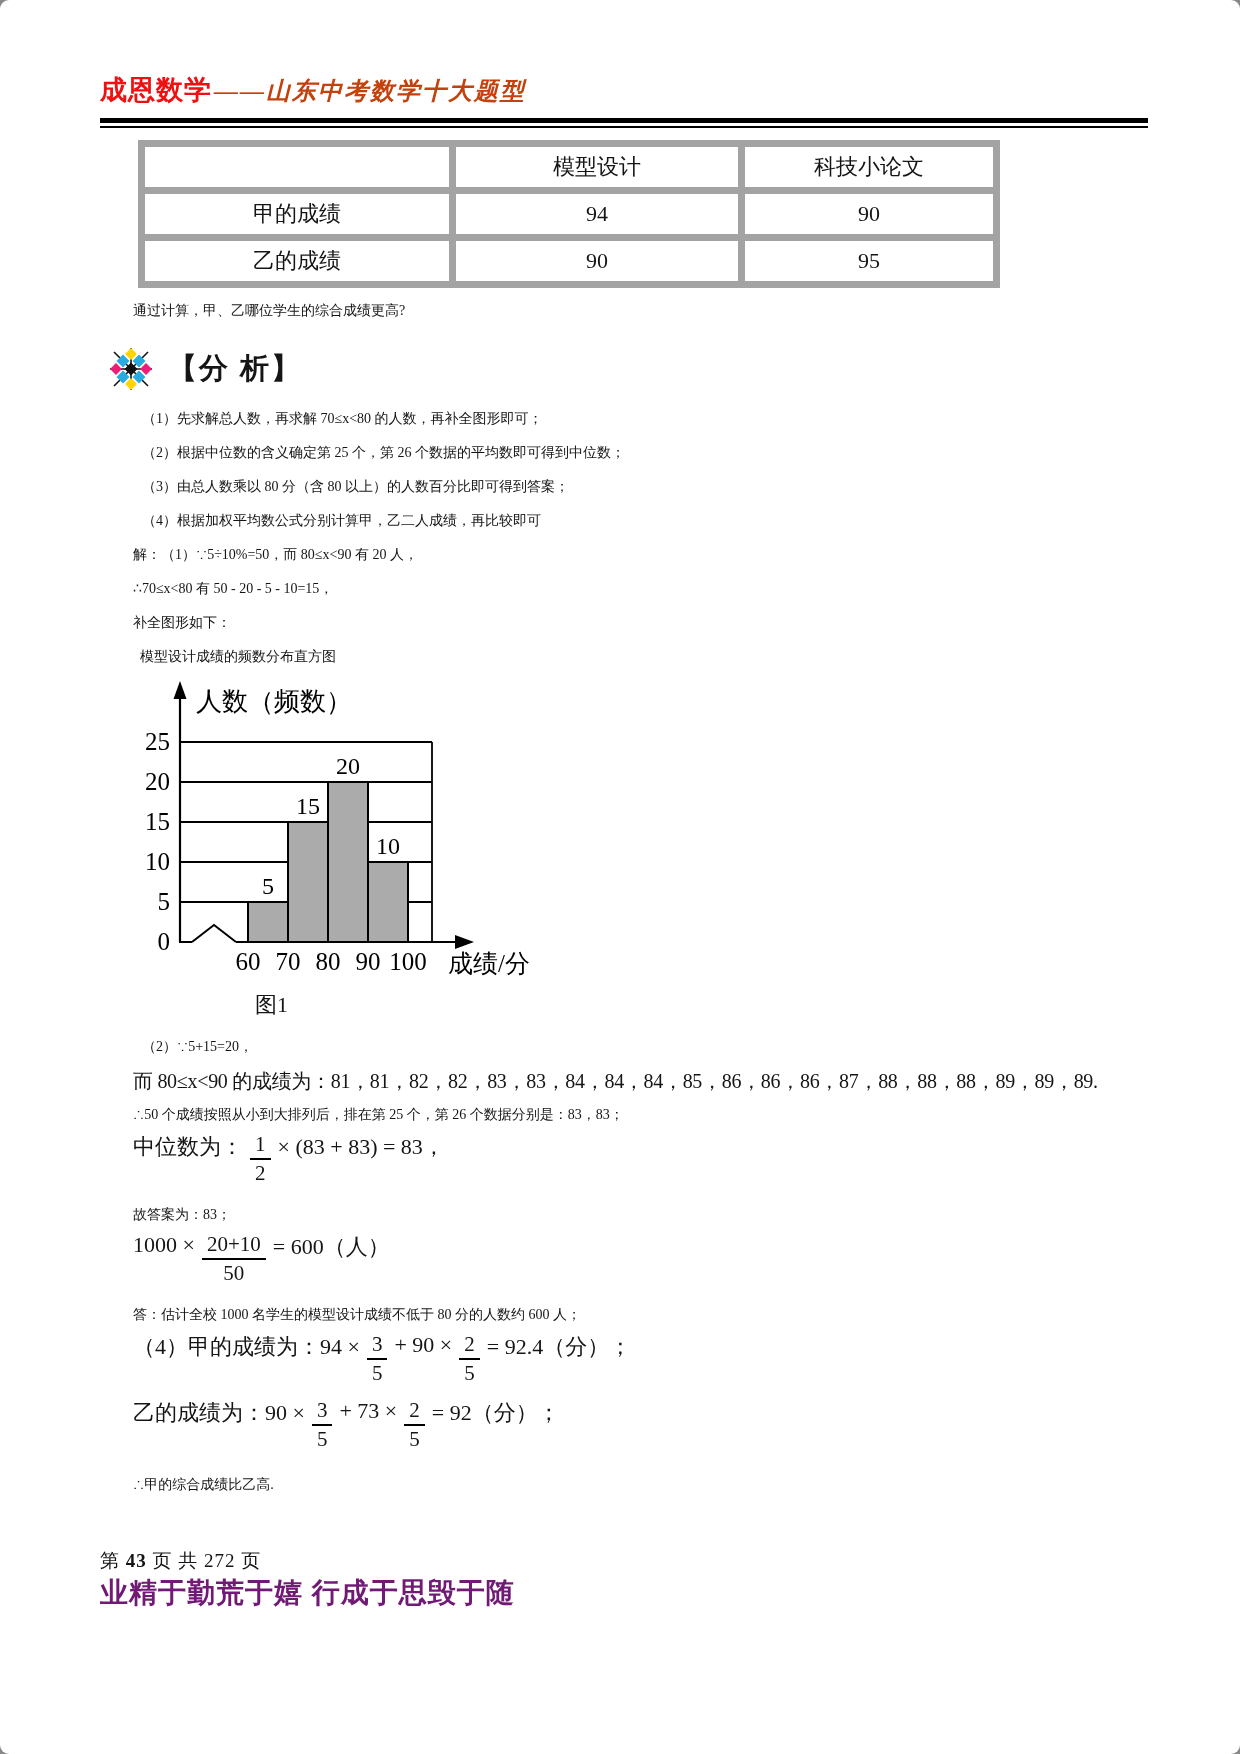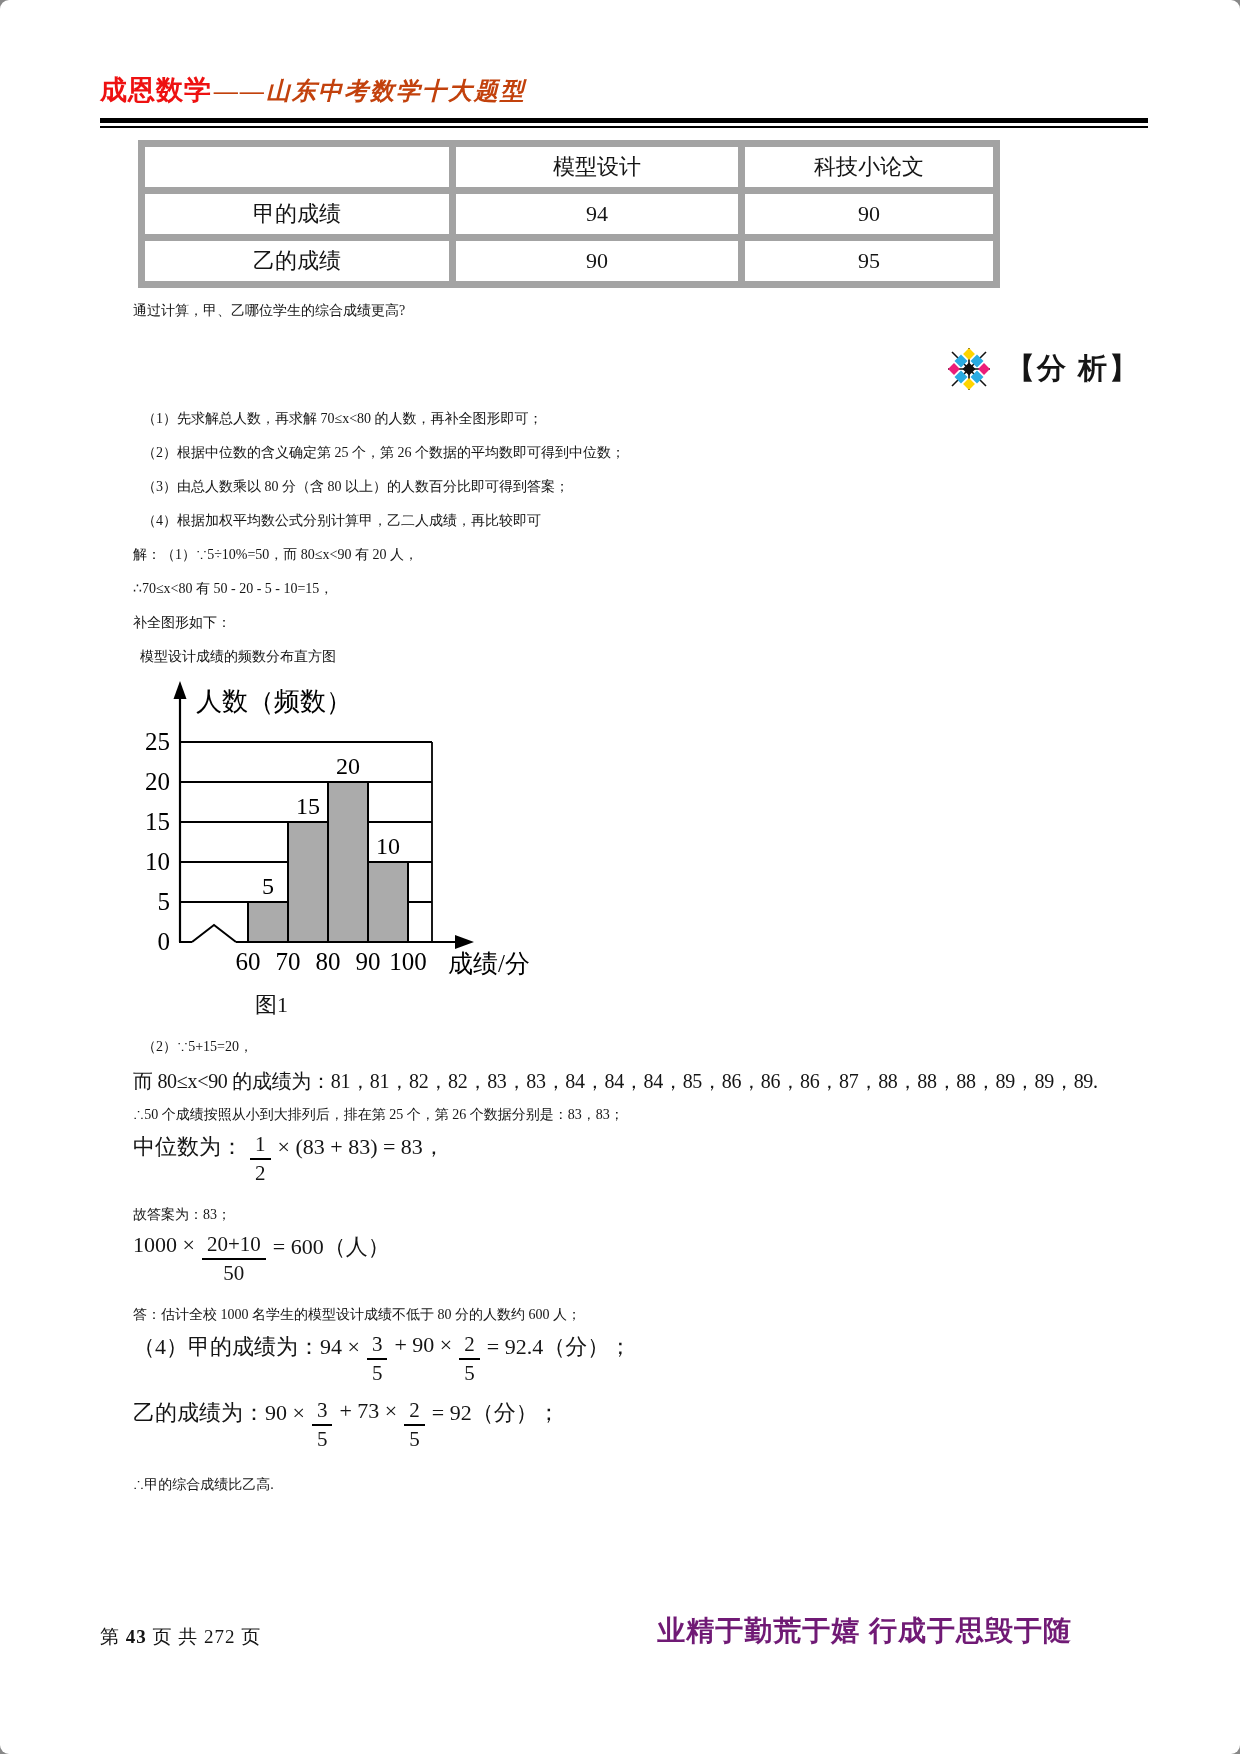--- a/index.html
+++ b/index.html
@@ -17,36 +17,36 @@
   .header-rule{margin-top:10px;border-top:5px solid #000;height:3px;border-bottom:2px solid #000;}
   
   .content{margin:0 100px 0 100px;}
   .score-table{border-collapse:collapse;margin:12px 0 0 38px;table-layout:fixed;}
   .score-table td{border:7px solid #a3a3a3;text-align:center;font-size:22px;height:40px;padding:0 12px;}
   .line{font-size:14px;line-height:34px;}
   .ind1{margin-left:33px;}
   .ind2{margin-left:42px;}
   .scores{font-size:20px;white-space:nowrap;letter-spacing:-0.3px;margin-left:33px;line-height:34px;}
   
-  .analysis-head{display:flex;align-items:center;gap:14px;margin:18px 0 10px 8px;justify-content:flex-end;}
+  .analysis-head{display:flex;align-items:center;gap:14px;margin:18px 0 10px 8px;}
   .analysis-title{font-size:29px;font-weight:bold;letter-spacing:2px;
                   font-family:"Liberation Sans","DejaVu Sans",sans-serif;}
   
   .chart-wrap{margin:4px 0 0 40px;}
   .chart-caption{font-size:22px;margin:6px 0 10px 155px;}
   
   .math-line{display:flex;align-items:flex-start;font-size:22px;margin-left:33px;min-height:66px;}
   .math-line .txt{white-space:pre;}
   .frac{display:inline-flex;flex-direction:column;align-items:center;margin:0 7px;
         font-size:21px;line-height:1.2;}
   .frac .num{padding:0 5px 1px 5px;border-bottom:2px solid #000;display:block;text-align:center;}
   .frac .den{padding:1px 5px 0 5px;display:block;text-align:center;}
   
-  .footer{position:absolute;top:1612px;left:100px;right:168px;
-          display:flex;justify-content:space-between;align-items:flex-end;}
+  .footer{position:absolute;top:1548px;left:100px;right:168px;
+          display:flex;justify-content:space-between;align-items:flex-start;flex-direction:column;}
   .page-info{font-size:19px;letter-spacing:1px;}
   .page-info .b{font-weight:bold;}
   .slogan{font-size:28px;font-weight:900;color:#701a75;letter-spacing:1px;
           font-family:"Liberation Sans","DejaVu Sans",sans-serif;}
   svg text{font-family:"Liberation Serif","DejaVu Serif",serif;}
 </style>
 </head>
 <body>
 
 <div class="page">

